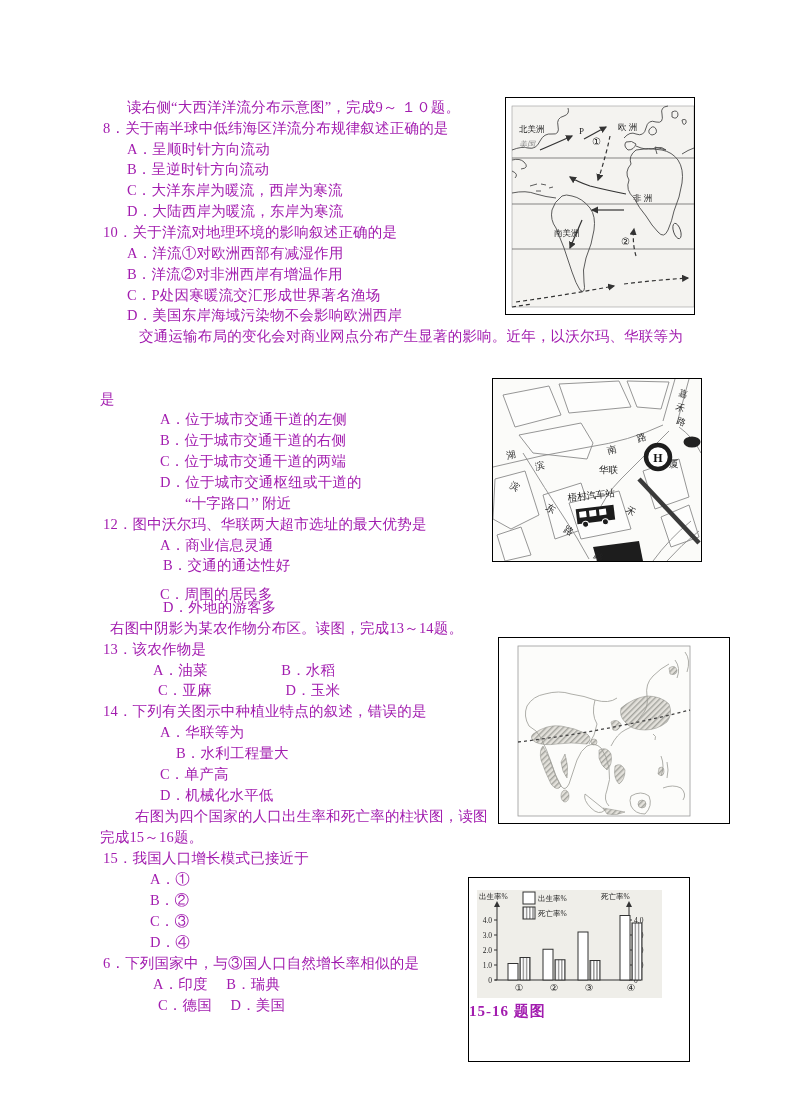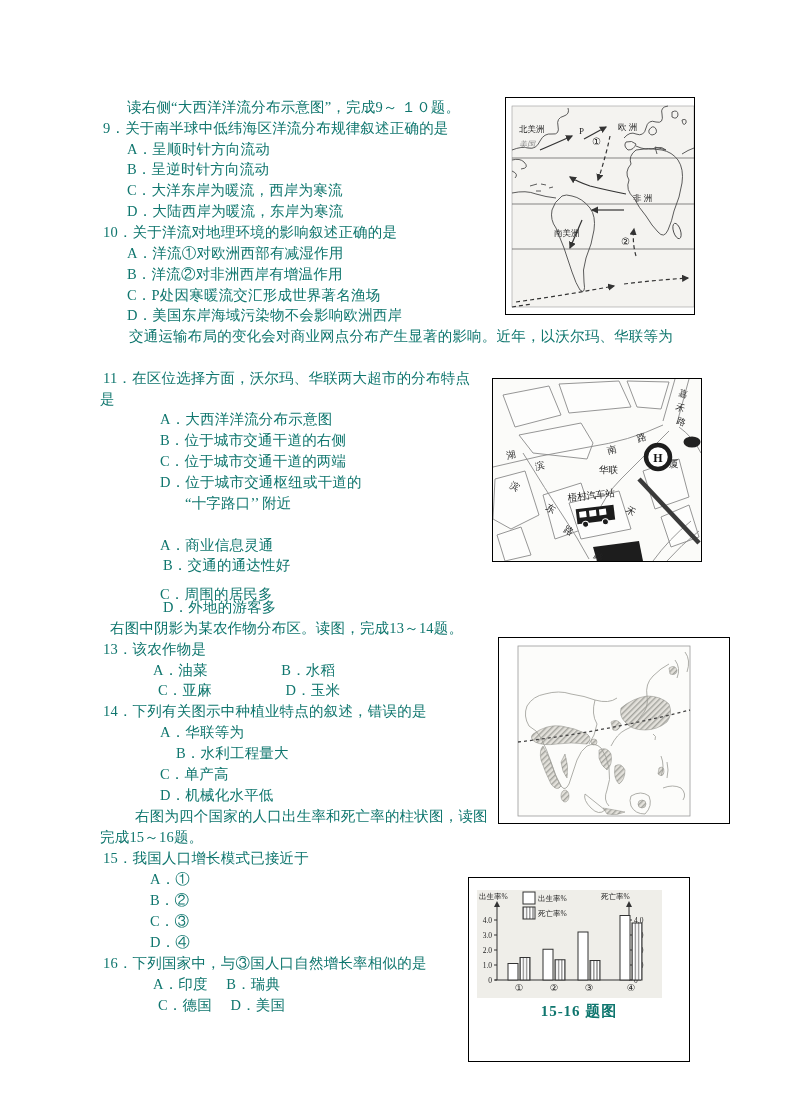--- a/index.html
+++ b/index.html
@@ -1,71 +1,71 @@
 <!DOCTYPE html>
 <html><head>
 <meta charset="utf-8">
 <style>
   html,body{margin:0;padding:0;background:#fff;}
   #page{position:relative;width:790px;height:1119px;background:#ffffff;overflow:hidden;
-        font-family:"Liberation Serif","DejaVu Serif",serif;color:#0f766e;}
+        font-family:"Liberation Serif","DejaVu Serif",serif;color:#a21caf;}
   .ln{position:absolute;white-space:nowrap;font-size:14.5px;line-height:17px;letter-spacing:0.2px;}
   .fig{position:absolute;border:1.5px solid #000;background:#fff;overflow:hidden;}
   .fig svg{display:block;}
   .mlabel{font-family:"Liberation Serif","DejaVu Serif",serif;}
-  #fig-chart-caption{position:absolute;left:0;top:124px;width:100%;text-align:center;
+  #fig-chart-caption{position:absolute;left:0;top:124px;width:100%;text-align:left;
         font-weight:bold;font-size:15px;letter-spacing:1px;}
   #chart-panel{position:absolute;left:8px;top:12px;width:185px;height:108px;background:#edecdf;
         background:#efeee9;}
 </style>
 </head>
 <body>
 
 <div id="page">
 
   <div class="ln" style="left:127px;top:99px">读右侧“大西洋洋流分布示意图”，完成9～ １０题。</div>
-  <div class="ln" style="left:103px;top:120px">9．关于南半球中低纬海区洋流分布规律叙述正确的是</div>
+  <div class="ln" style="left:103px;top:120px">8．关于南半球中低纬海区洋流分布规律叙述正确的是</div>
   <div class="ln" style="left:127px;top:141px">A．呈顺时针方向流动</div>
   <div class="ln" style="left:127px;top:161px">B．呈逆时针方向流动</div>
   <div class="ln" style="left:127px;top:203px">D．大陆西岸为暖流，东岸为寒流</div>
   <div class="ln" style="left:127px;top:182px">C．大洋东岸为暖流，西岸为寒流</div>
   <div class="ln" style="left:103px;top:224px">10．关于洋流对地理环境的影响叙述正确的是</div>
   <div class="ln" style="left:127px;top:245px">A．洋流①对欧洲西部有减湿作用</div>
   <div class="ln" style="left:127px;top:266px">B．洋流②对非洲西岸有增温作用</div>
   <div class="ln" style="left:127px;top:287px">C．P处因寒暖流交汇形成世界著名渔场</div>
   <div class="ln" style="left:127px;top:307px">D．美国东岸海域污染物不会影响欧洲西岸</div>
-  <div class="ln" style="left:129px;top:328px">交通运输布局的变化会对商业网点分布产生显著的影响。近年，以沃尔玛、华联等为</div>
-  <div class="ln" style="left:103px;top:370px">11．在区位选择方面，沃尔玛、华联两大超市的分布特点</div>
+  <div class="ln" style="left:139px;top:328px">交通运输布局的变化会对商业网点分布产生显著的影响。近年，以沃尔玛、华联等为</div>
   <div class="ln" style="left:100px;top:391px">是</div>
-  <div class="ln" style="left:160px;top:411px">A．大西洋洋流分布示意图</div>
+  <div class="ln" style="left:160px;top:411px">A．位于城市交通干道的左侧</div>
   <div class="ln" style="left:160px;top:432px">B．位于城市交通干道的右侧</div>
   <div class="ln" style="left:160px;top:453px">C．位于城市交通干道的两端</div>
   <div class="ln" style="left:160px;top:474px">D．位于城市交通枢纽或干道的</div>
   <div class="ln" style="left:185px;top:495px">“十字路口’’ 附近</div>
+  <div class="ln" style="left:103px;top:516px">12．图中沃尔玛、华联两大超市选址的最大优势是</div>
   <div class="ln" style="left:160px;top:537px">A．商业信息灵通</div>
   <div class="ln" style="left:163px;top:557px">B．交通的通达性好</div>
   <div class="ln" style="left:160px;top:586px">C．周围的居民多</div>
   <div class="ln" style="left:163px;top:599px">D．外地的游客多</div>
   <div class="ln" style="left:110px;top:620px">右图中阴影为某农作物分布区。读图，完成13～14题。</div>
   <div class="ln" style="left:103px;top:641px">13．该农作物是</div>
   <div class="ln" style="left:153px;top:662px">A．油菜　　　　　B．水稻</div>
   <div class="ln" style="left:158px;top:682px">C．亚麻　　　　　D．玉米</div>
   <div class="ln" style="left:103px;top:703px">14．下列有关图示中种植业特点的叙述，错误的是</div>
   <div class="ln" style="left:160px;top:724px">A．华联等为</div>
   <div class="ln" style="left:176px;top:745px">B．水利工程量大</div>
   <div class="ln" style="left:160px;top:766px">C．单产高</div>
   <div class="ln" style="left:160px;top:787px">D．机械化水平低</div>
   <div class="ln" style="left:135px;top:808px">右图为四个国家的人口出生率和死亡率的柱状图，读图</div>
   <div class="ln" style="left:100px;top:829px">完成15～16题。</div>
   <div class="ln" style="left:103px;top:850px">15．我国人口增长模式已接近于</div>
   <div class="ln" style="left:150px;top:871px">A．①</div>
   <div class="ln" style="left:150px;top:892px">B．②</div>
   <div class="ln" style="left:150px;top:913px">C．③</div>
   <div class="ln" style="left:150px;top:934px">D．④</div>
-  <div class="ln" style="left:103px;top:955px">16．下列国家中，与③国人口自然增长率相似的是</div>
+  <div class="ln" style="left:103px;top:955px">6．下列国家中，与③国人口自然增长率相似的是</div>
   <div class="ln" style="left:153px;top:976px">A．印度　 B．瑞典</div>
   <div class="ln" style="left:158px;top:997px">C．德国　 D．美国</div>
 
   <svg width="0" height="0" style="position:absolute">
     <defs>
       <pattern id="vstripe" width="3.2" height="4" patternUnits="userSpaceOnUse">
         <rect width="3.2" height="4" fill="#ffffff"></rect>
         <line x1="1.6" y1="0" x2="1.6" y2="4" stroke="#555" stroke-width="0.9"></line>
       </pattern>
       <pattern id="dhatch" width="4" height="4" patternUnits="userSpaceOnUse" patternTransform="rotate(45)">

